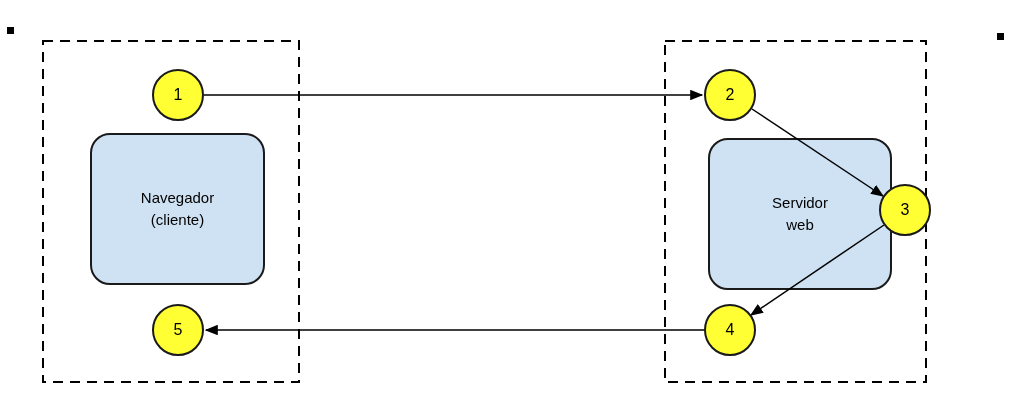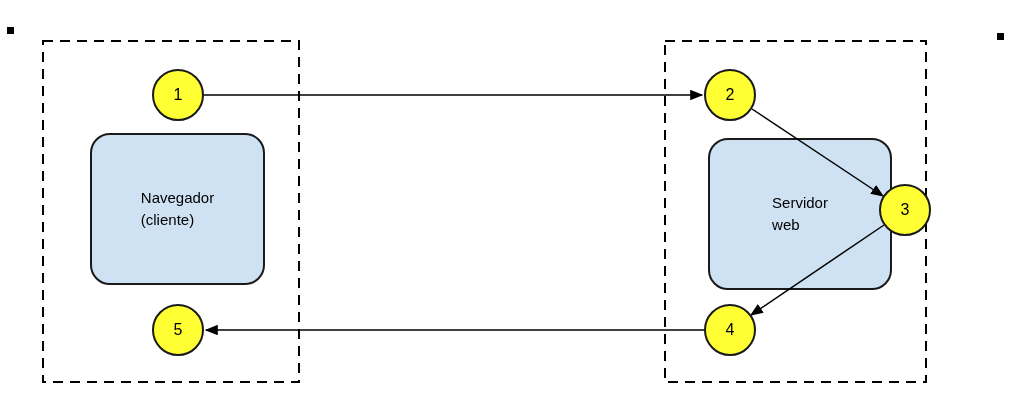--- a/index.html
+++ b/index.html
@@ -16,21 +16,21 @@
 
   
   .node {
     position: absolute;
     background: #cfe2f3;
     border: 2px solid #1a1a1a;
     border-radius: 20px;
     display: flex;
     align-items: center;
     justify-content: center;
-    text-align: left;
+    text-align: center;
   }
   .client-node { left: 90px; top: 133px; width: 175px; height: 152px; }
   .server-node { left: 708px; top: 138px; width: 184px; height: 152px; }
   .node-label { font-size: 15px; line-height: 22px; }
   .node-label .line { display: block; }
 
   
   .diagram-svg {
     position: absolute;
     left: 0; top: 0;

